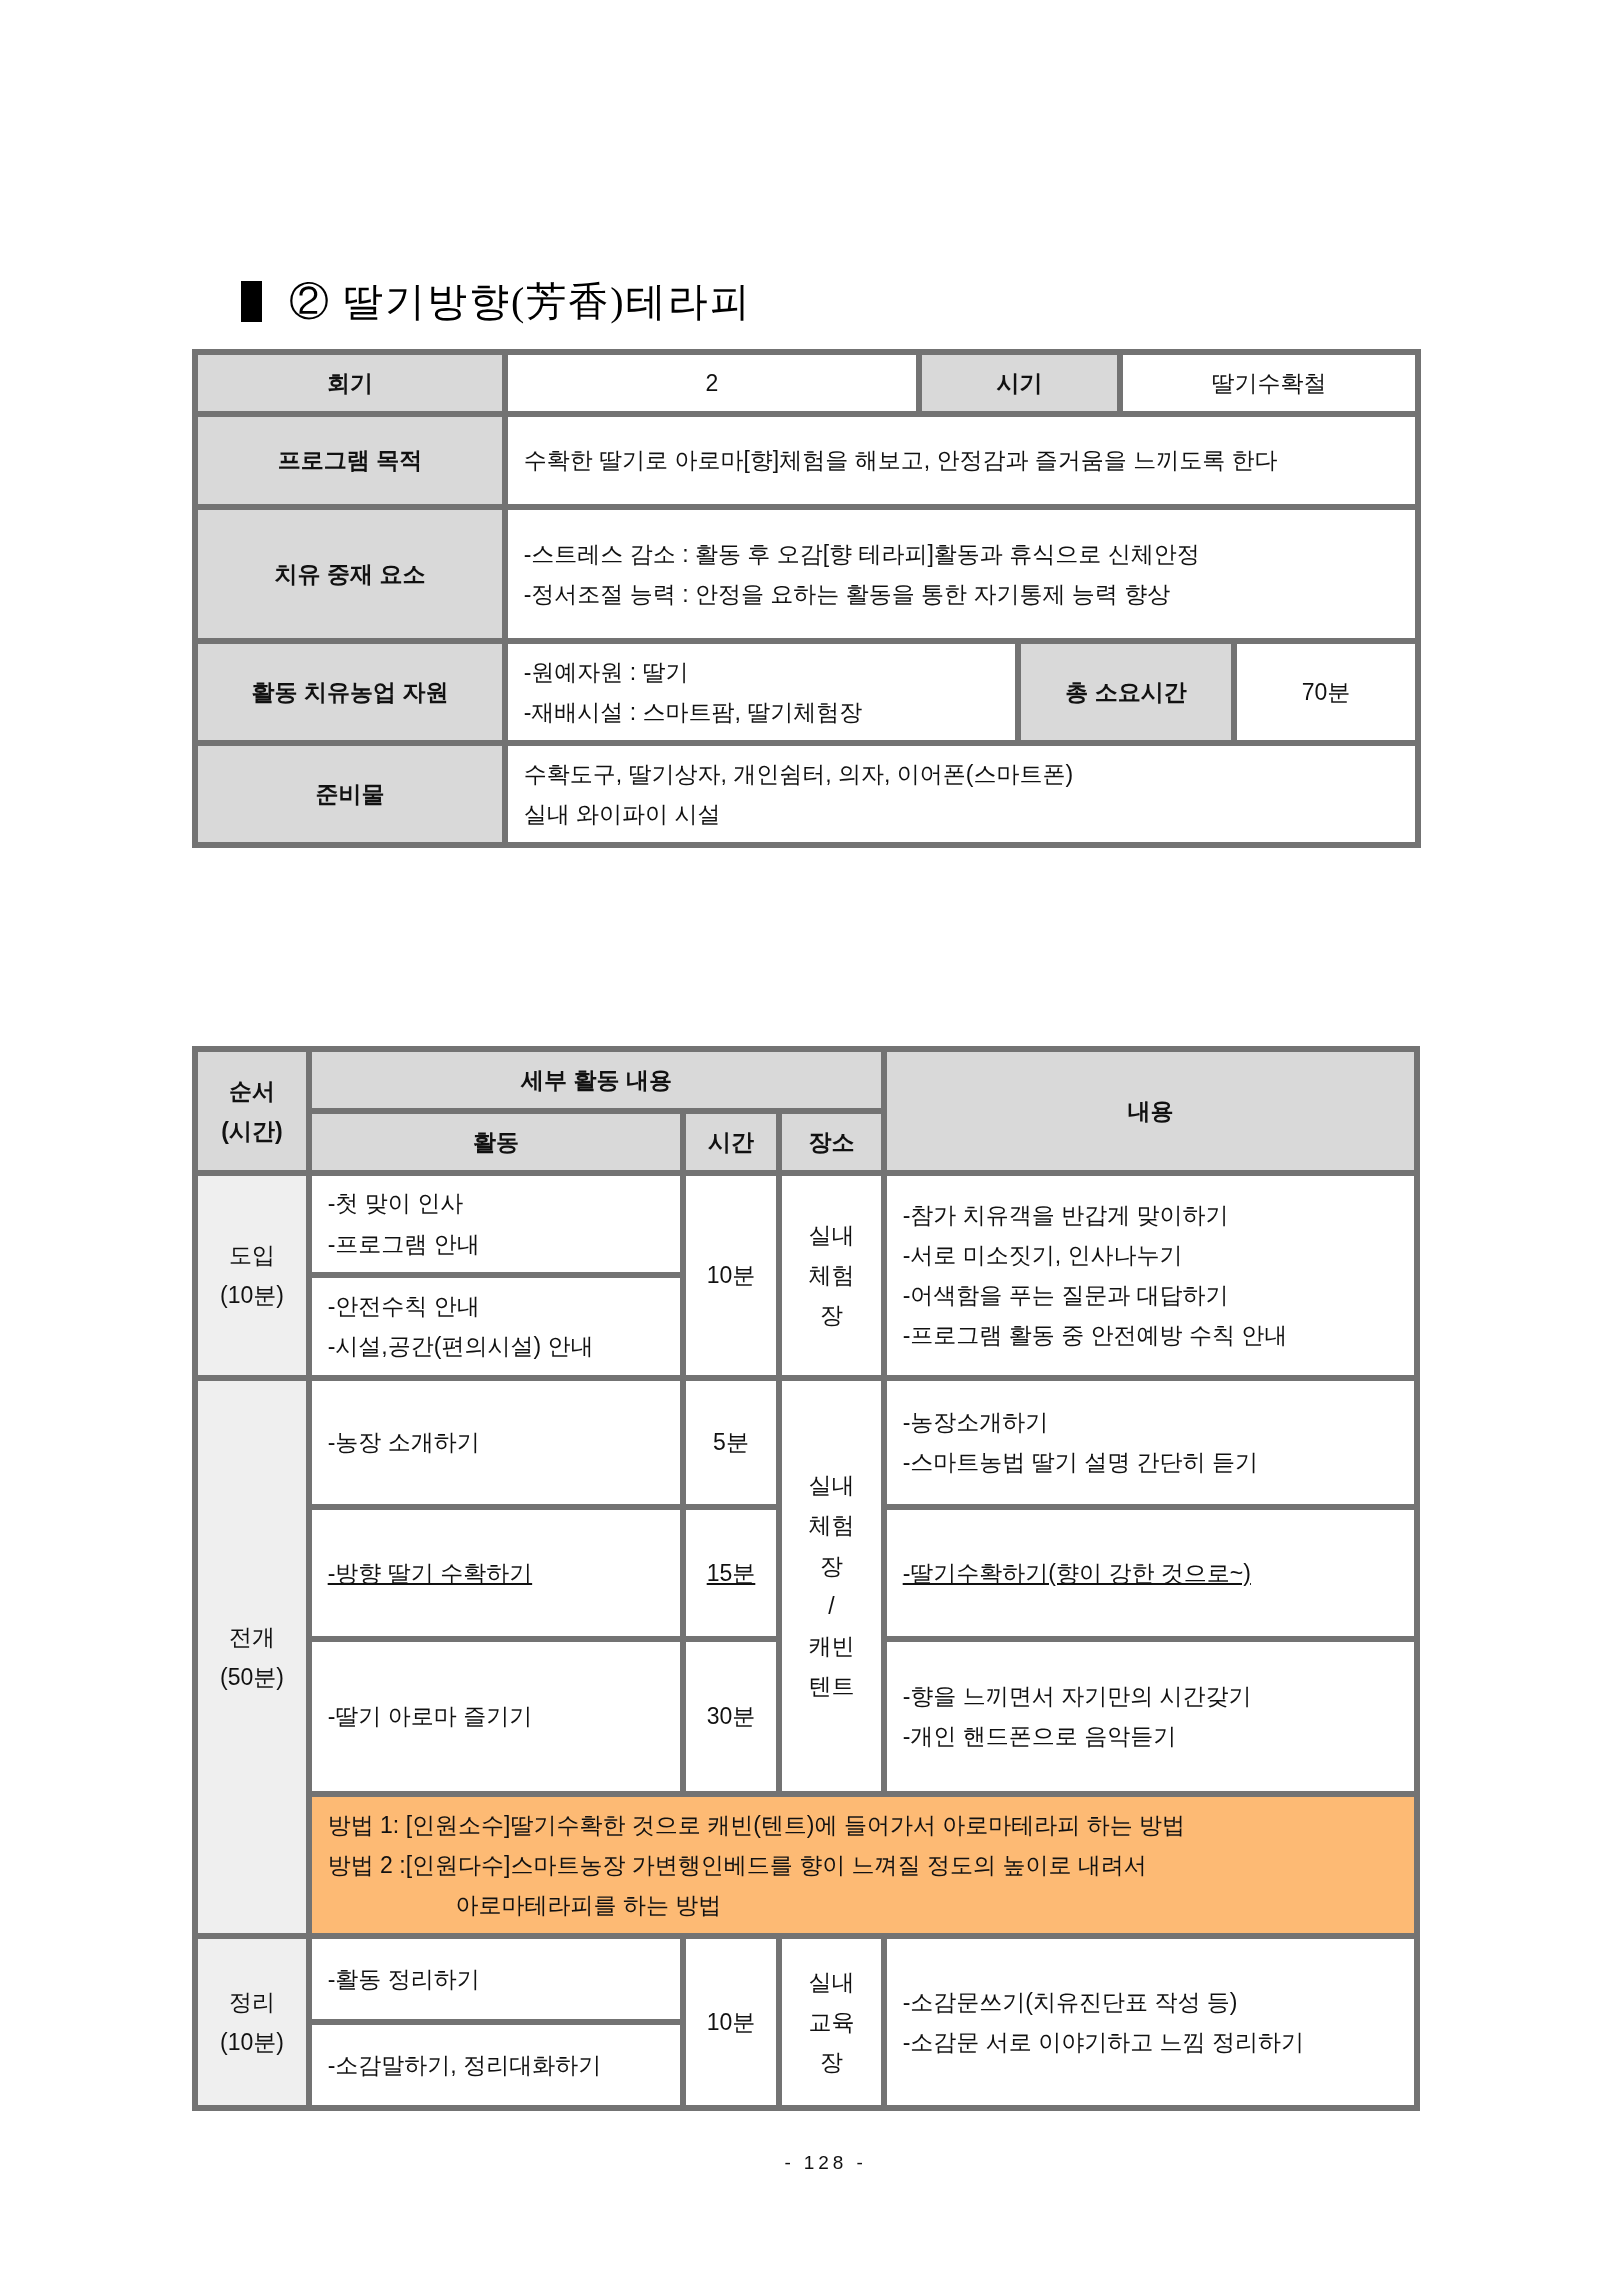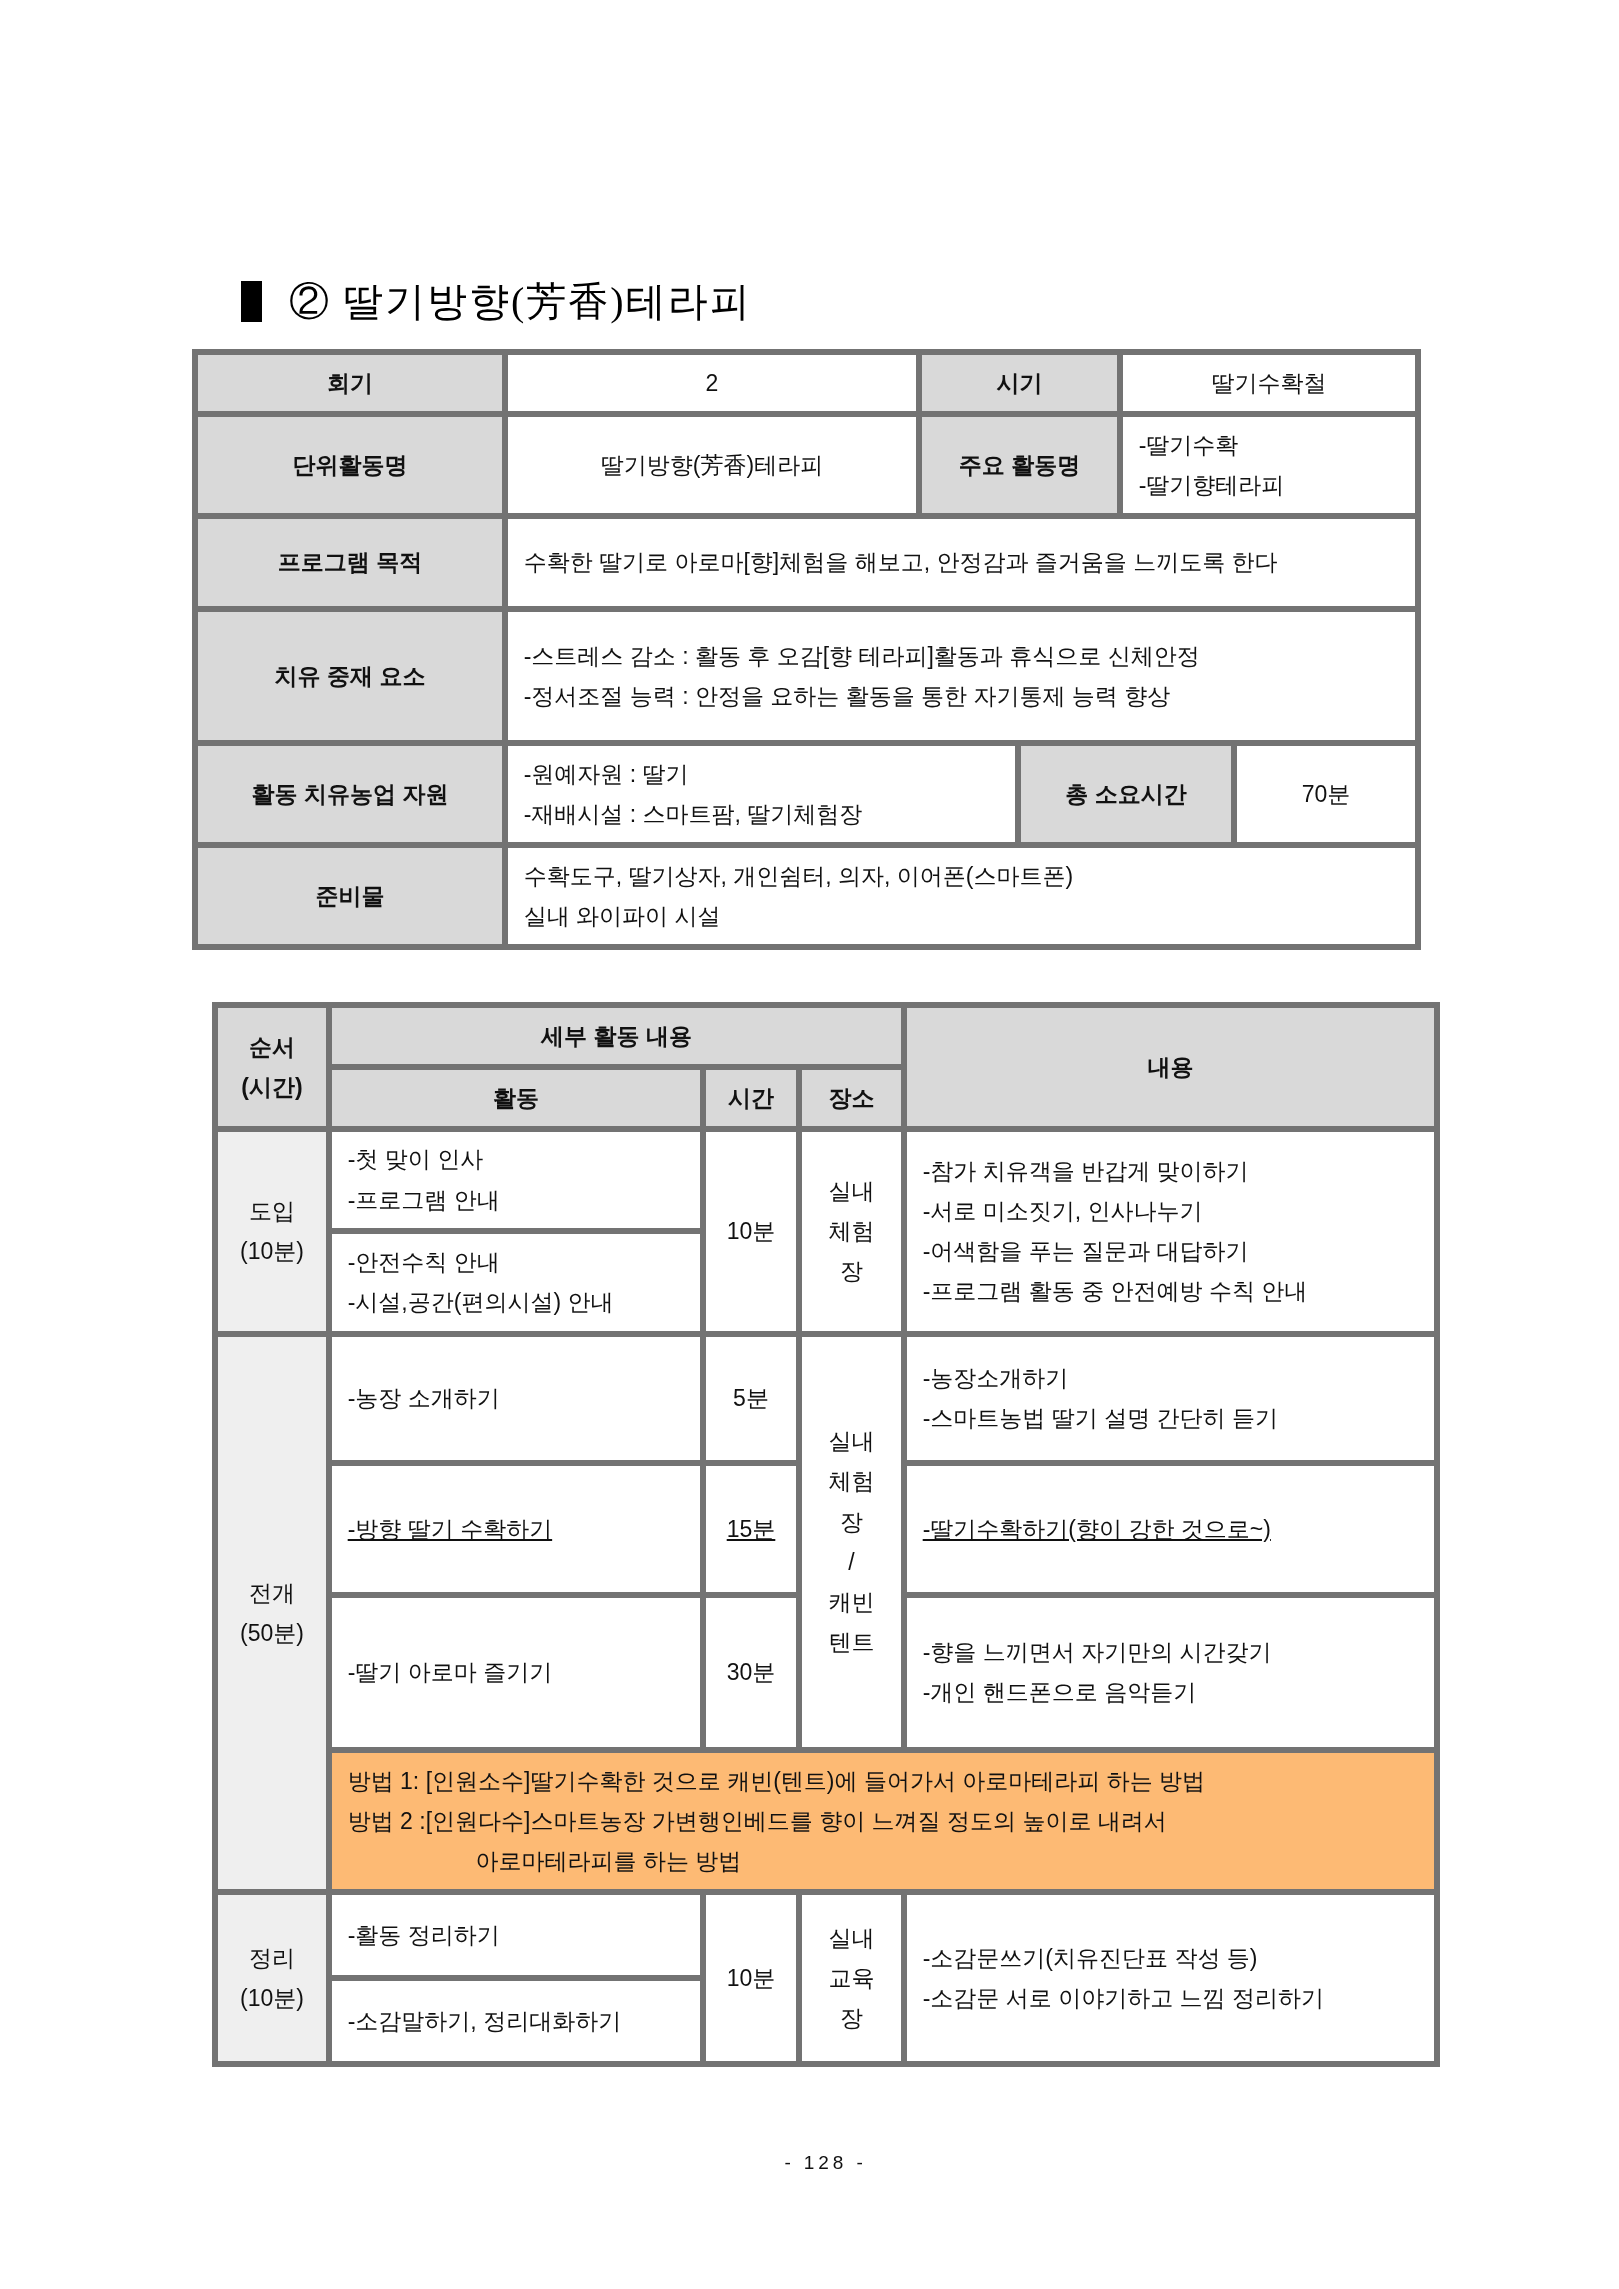--- a/index.html
+++ b/index.html
@@ -40,21 +40,21 @@
   td.lt{text-align:left;}
   td.ml{white-space:pre-line;}
   td.justify{text-align:justify;word-break:keep-all;line-height:1.85;}
   td.stage{background:#efefef;text-align:center;white-space:pre-line;line-height:1.6;padding:7.8px 3.9px;}
   td.place{text-align:center;white-space:pre-line;line-height:2.0;padding:7.8px 3.9px;}
   td.note{
     background:#fdba74;white-space:pre-wrap;
     line-height:1.78;text-align:left;word-break:keep-all;
   }
   #info-table{top:349px;}
-  #schedule-table{top:1002px;margin-left:20px;}
+  #schedule-table{top:1046px;}
   
   tr.ih1{height:51px;} tr.ih2{height:96px;} tr.ih3{height:93px;}
   tr.ih4{height:74px;} tr.ih5{height:134px;} tr.ih6{height:90px;}
   tr.ih7{height:101px;}
   
   tr.sh1{height:45px;} tr.sh2{height:45px;}
   tr.sa1{height:98px;} tr.sa2{height:103px;}
   tr.sb1{height:129px;} tr.sb2{height:132px;text-decoration:underline;} tr.sb3{height:155px;} tr.sb4{height:140px;}
   tr.sc1{height:86px;} tr.sc2{height:86px;}
   
@@ -82,27 +82,20 @@
         <col style="width:114px">
         <col style="width:184px">
     </colgroup>
     <tbody>
         <tr class="ih1">
       <td class="hd">회기</td>
       <td class="ct">2</td>
       <td class="hd" colspan="2">시기</td>
       <td class="ct" colspan="2">딸기수확철</td>
     </tr>
-    <tr class="ih2">
-      <td class="hd">단위활동명</td>
-      <td class="ct">딸기방향(芳香)테라피</td>
-      <td class="hd" colspan="2">주요 활동명</td>
-      <td class="lt ml" colspan="2">-딸기수확
--딸기향테라피</td>
-    </tr>
     <tr class="ih3">
       <td class="hd">프로그램 목적</td>
       <td class="lt justify" colspan="5">수확한 딸기로 아로마[향]체험을 해보고, 안정감과 즐거움을 느끼도록 한다</td>
     </tr>
     <tr class="ih5">
       <td class="hd">치유 중재 요소</td>
       <td class="lt ml" colspan="5">-스트레스 감소 : 활동 후 오감[향 테라피]활동과 휴식으로 신체안정
 -정서조절 능력 : 안정을 요하는 활동을 통한 자기통제 능력 향상</td>
     </tr>
     <tr class="ih6">

